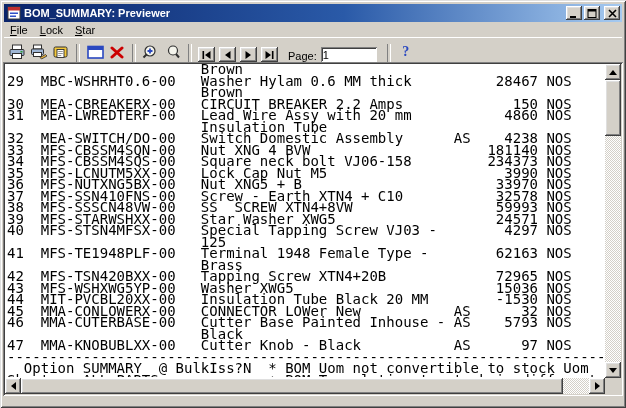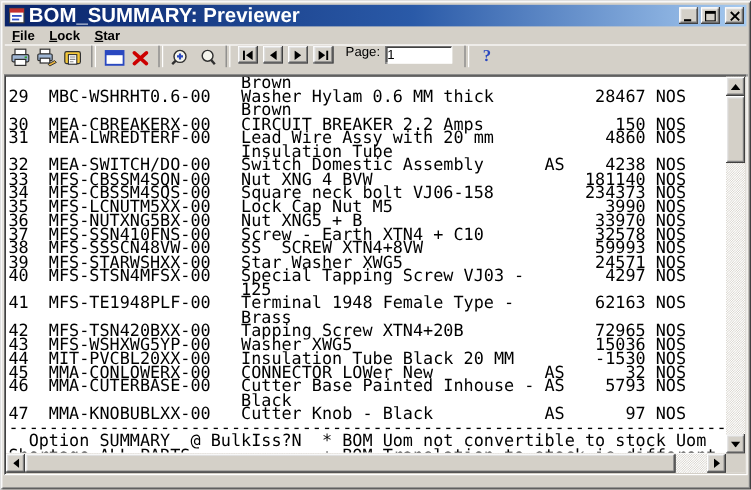--- a/index.html
+++ b/index.html
@@ -4,30 +4,30 @@
 <style>
   html,body{margin:0;padding:0;}
   body{width:626px;height:408px;position:relative;font-family:"Liberation Sans",sans-serif;background:#d4d0c8;overflow:hidden;}
   .window{position:absolute;inset:0;background:#d4d0c8;
     box-shadow:inset 1px 1px #dfdfdf, inset -1px -1px #404040, inset 2px 2px #ffffff, inset -2px -2px #808080;}
   
   .titlebar{position:absolute;left:4px;right:4px;top:4px;height:18px;
     background:linear-gradient(90deg,#0a246a 0%,#2a5aa8 55%,#a6caf0 100%);
     display:flex;align-items:center;padding:0 2px;}
   .title-icon{width:14px;height:14px;margin:0 3px 0 1px;flex:0 0 auto;}
-  .title-text{color:#fff;font-weight:bold;font-size:17px;letter-spacing:0px;flex:1;white-space:nowrap;overflow:hidden;}
+  .title-text{color:#fff;font-weight:bold;font-size:11px;letter-spacing:0px;flex:1;white-space:nowrap;overflow:hidden;}
   .winbtns{display:flex;gap:2px;}
   .tbtn{width:16px;height:14px;background:#d4d0c8;display:flex;align-items:center;justify-content:center;
     box-shadow:inset -1px -1px #404040, inset 1px 1px #ffffff, inset -2px -2px #808080, inset 2px 2px #dfdfdf;}
   
-  .menubar{position:absolute;left:4px;right:4px;top:22px;height:15px;display:flex;align-items:center;font-size:11px;color:#000;font-weight:bold;}
+  .menubar{position:absolute;left:4px;right:4px;top:22px;height:15px;display:flex;align-items:center;font-size:11px;color:#000;}
   .menu-item{padding:1px 6px;}
   .menu-item::first-letter{text-decoration:underline;}
   
-  .toolbar{position:absolute;left:4px;right:4px;top:37px;height:24px;display:flex;align-items:flex-start;padding-left:2px;
+  .toolbar{position:absolute;left:4px;right:4px;top:37px;height:24px;display:flex;align-items:flex-end;padding-left:2px;
     border-top:1px solid #ffffff;}
   .tool{width:22px;height:20px;display:flex;align-items:center;justify-content:center;flex:0 0 auto;}
   .tsep{width:2px;height:18px;border-left:1px solid #808080;border-right:1px solid #ffffff;margin:0 4px;flex:0 0 auto;}
   .navbtn{width:17px;height:15px;margin:0 2px;background:#d4d0c8;display:flex;align-items:center;justify-content:center;
     box-shadow:inset -1px -1px #404040, inset 1px 1px #ffffff, inset -2px -2px #808080, inset 2px 2px #dfdfdf;flex:0 0 auto;}
   .page-label{font-size:11px;margin:0 4px 0 8px;}
   .page-input{width:52px;height:15px;border:none;outline:none;background:#fff;font-size:11px;font-family:"Liberation Sans",sans-serif;
     padding:0 2px;box-shadow:inset 1px 1px #808080, inset -1px -1px #ffffff, inset 2px 2px #404040;}
   .help-q{color:#2a48c0;font-weight:bold;font-size:14px;font-family:"Liberation Serif",serif;}
   

